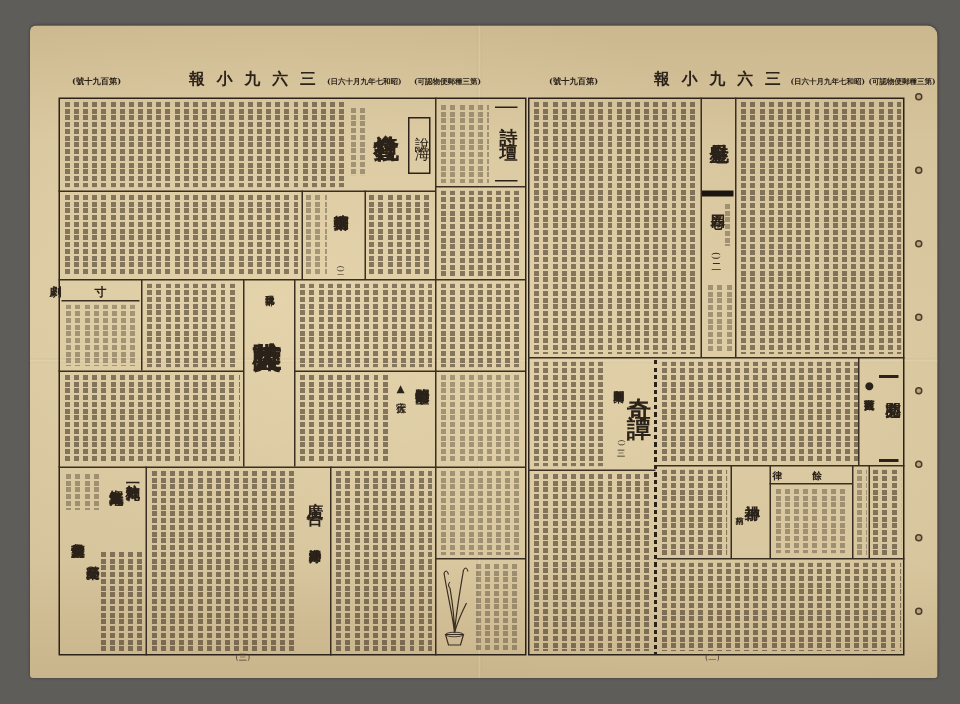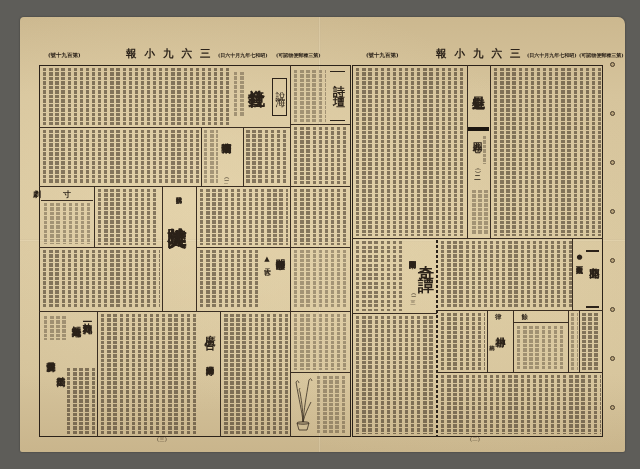--- a/index.html
+++ b/index.html
@@ -152,14 +152,14 @@
 <div class="abs" style="left:468px;top:127px;width:21px;height:4px;background:#1c1610"></div>
 <div class="abs v" style="left:472px;top:135px;font-size:10px;font-weight:bold">卷四</div>
 <div class="abs v" style="left:474px;top:168px;font-size:6.5px">(二二)</div>
 <div class="abs v" style="left:418px;top:252px;font-size:16px;font-weight:bold;letter-spacing:12px">奇譚</div>
 <div class="abs v" style="left:409px;top:255px;font-size:7px;font-weight:bold">團判案趣聞</div>
 <div class="abs v" style="left:410px;top:293px;font-size:5.5px">(三)</div>
 <div class="abs v" style="left:586px;top:250px;width:13px;height:58px;font-size:10px;font-weight:bold;border-top:2px solid #2b2219;border-bottom:2px solid #2b2219;padding-top:8px">開心文苑</div>
 <div class="abs v" style="left:576px;top:252px;font-size:7px;font-weight:bold">●人世百面觀</div>
 <div class="abs v" style="left:495px;top:329px;font-size:10px;font-weight:bold">小封神</div>
 <div class="abs v" style="left:489px;top:340px;font-size:5.5px">林荊南</div>
-<div class="abs rtl" style="left:494px;top:314px;width:54px;text-align:center;font-size:6.5px;font-weight:bold;letter-spacing:20px;padding-left:20px">餘律</div>
+<div class="abs rtl" style="left:514px;top:314px;width:54px;text-align:center;font-size:6.5px;font-weight:bold;letter-spacing:20px;padding-left:20px">餘律</div>
 <div class="abs pgno rtl" style="left:470px;top:437px">(二)</div>
 
 </body></html>

